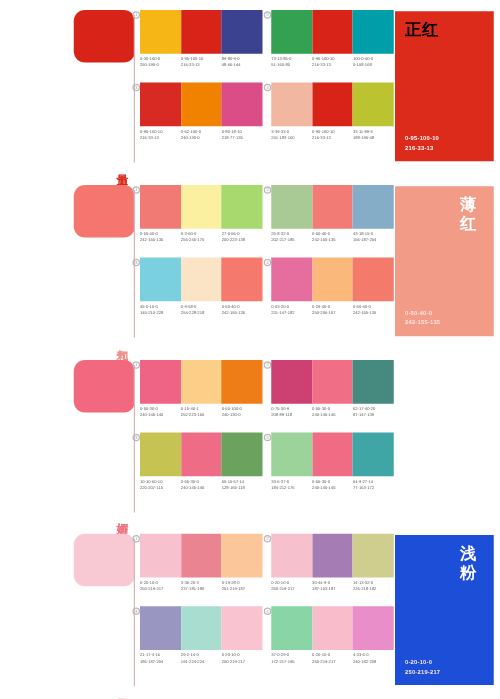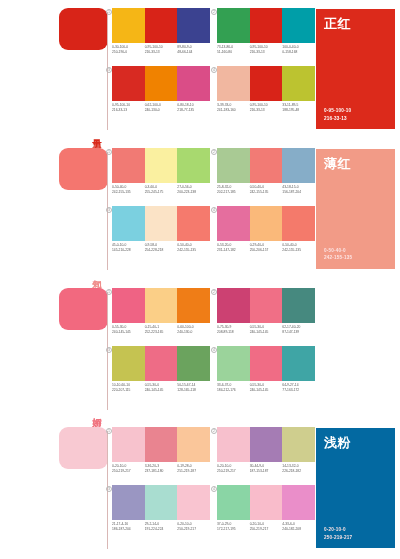--- a/index.html
+++ b/index.html
@@ -70,29 +70,29 @@
 
   
   .panel {
     position: absolute; right: 5px; top: 9px;
     width: 79px; height: 120px;
     padding: 7px 8px;
     display: flex; flex-direction: column; justify-content: space-between;
   }
   .panel-title {
     font-size: 13px; line-height: 15px;
-    font-weight: bold; color: #ffffff;
+    font-weight: bold; color: #000000;
     letter-spacing: 0.5px;
   }
   .panel-vals .pv {
     font-size: 4.6px; line-height: 7.5px;
     color: #ffffff; font-weight: bold;
     letter-spacing: 0.2px; white-space: nowrap;
   }
-  .panel.light .panel-title { color: #ffffff; }
+  .panel.light .panel-title { color: #ffffff; margin-left: 44px; }
   .panel.light .panel-vals .pv { color: #fde4e4; }
 </style>
 </head>
 <body>
 
 <div class="page">
   <div id="sections-root">
       <div class="section">
         <div class="left-col">
           <div class="chip" style="background: rgb(216, 36, 24);"></div>
@@ -487,21 +487,21 @@
                 <div class="cmyk">0-20-10-0</div>
                 <div class="rgb">250-219-217</div>
               </div>
               <div class="vcell">
                 <div class="cmyk">4-33-6-0</div>
                 <div class="rgb">240-182-208</div>
               </div>
             </div>
           </div>
         </div>
-        <div class="panel light" style="background: #0369a1;">
+        <div class="panel light" style="background: #1d4ed8;">
           <div class="panel-title">浅粉</div>
           <div class="panel-vals">
             <div class="pv">0-20-10-0</div>
             <div class="pv">250-219-217</div>
           </div>
         </div>
       </div>
     </div>
 </div>
 

